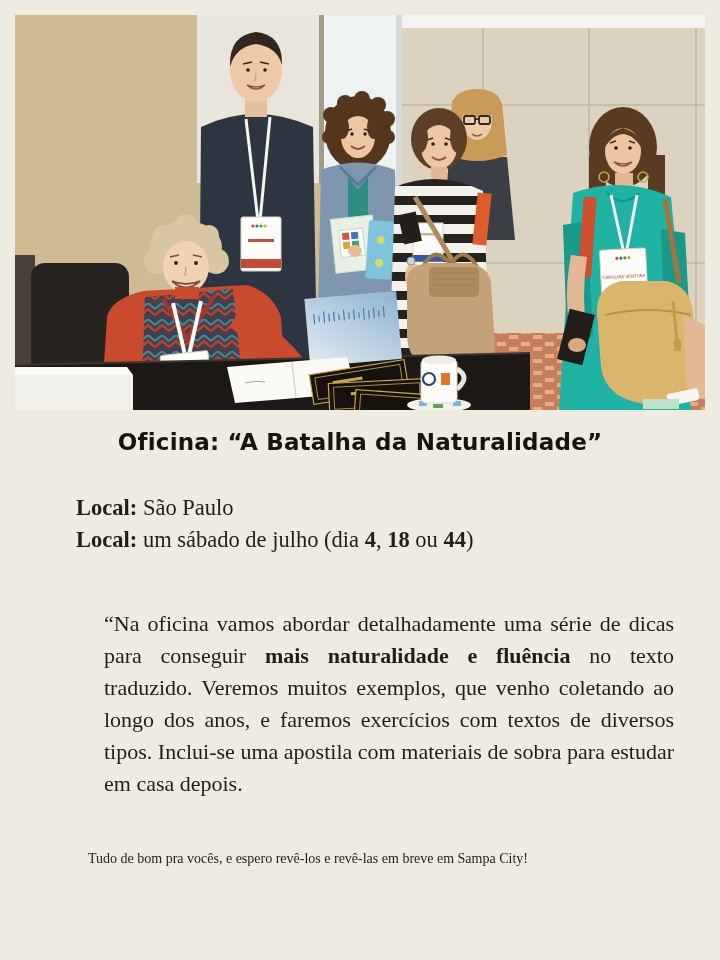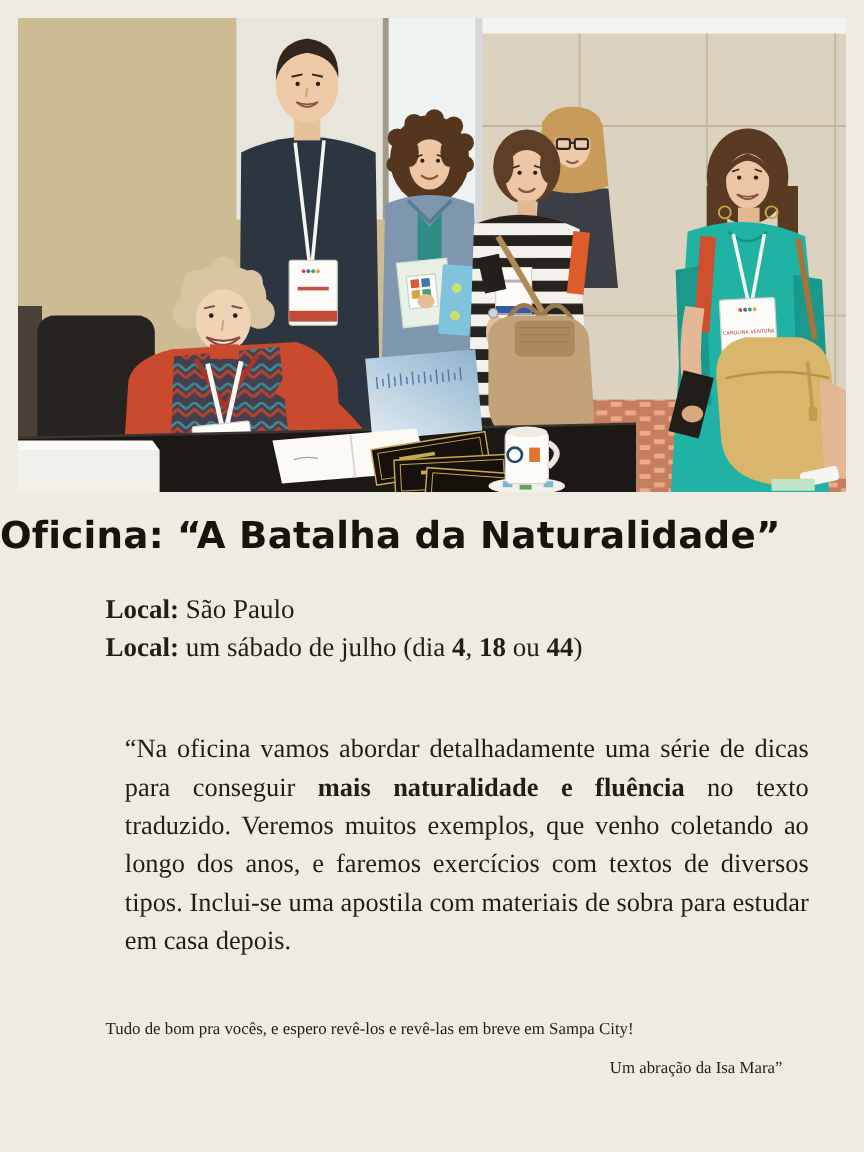--- a/index.html
+++ b/index.html
@@ -1,23 +1,23 @@
 <!DOCTYPE html>
 <html><head>
 <meta charset="utf-8">
 <style>
   html,body{margin:0;padding:0;background:#eeebe0;}
   .page{position:relative;width:720px;height:960px;background:#eeebe0;overflow:hidden;
         font-family:"Liberation Serif", serif;color:#201e1a;}
   .photo-frame{position:absolute;left:15px;top:15px;width:690px;height:395px;overflow:hidden;}
   .photo-frame svg{display:block;width:690px;height:395px;}
-  .title{position:absolute;left:0;top:429px;width:720px;text-align:left;
-         font-family:"DejaVu Sans", sans-serif;font-weight:bold;font-size:31px;
+  .title{position:absolute;left:0;top:429px;width:720px;text-align:center;
+         font-family:"DejaVu Sans", sans-serif;font-weight:bold;font-size:23px;
          letter-spacing:0.2px;color:#16140f;}
-  .details{position:absolute;left:88px;top:492px;width:580px;font-size:22.5px;line-height:32px;}
+  .details{position:absolute;left:76px;top:492px;width:580px;font-size:22.5px;line-height:32px;}
   .para{position:absolute;left:104px;top:608px;width:570px;font-size:22px;line-height:32px;
         text-align:justify;}
   .closing{position:absolute;left:88px;top:843px;width:570px;font-size:14px;line-height:32px;}
   .signature{text-align:right;padding-right:6px;}
   .b{font-weight:bold;}
 </style>
 </head>
 <body>
 
 <div class="page">
@@ -299,16 +299,15 @@
 
   <div class="details">
     <div><span class="b">Local:</span><span> São Paulo</span></div>
     <div><span class="b">Local:</span><span> um sábado de julho (dia </span><span class="b">4</span><span>, </span><span class="b">18</span><span> ou </span><span class="b">44</span><span>)</span></div>
   </div>
 
   <div class="para"><span>“Na oficina vamos abordar detalhadamente uma série de dicas para conseguir </span><span class="b">mais naturalidade e fluência</span><span> no texto traduzido. Veremos muitos exemplos, que venho coletando ao longo dos anos, e faremos exercícios com textos de diversos tipos. Inclui-se uma apostila com materiais de sobra para estudar em casa depois.</span></div>
 
   <div class="closing">
     <div>Tudo de bom pra vocês, e espero revê-los e revê-las em breve em Sampa City!</div>
-    <div class="signature">Um abração da Isa Mara”</div>
   </div>
 
 </div>
 
 </body></html>

